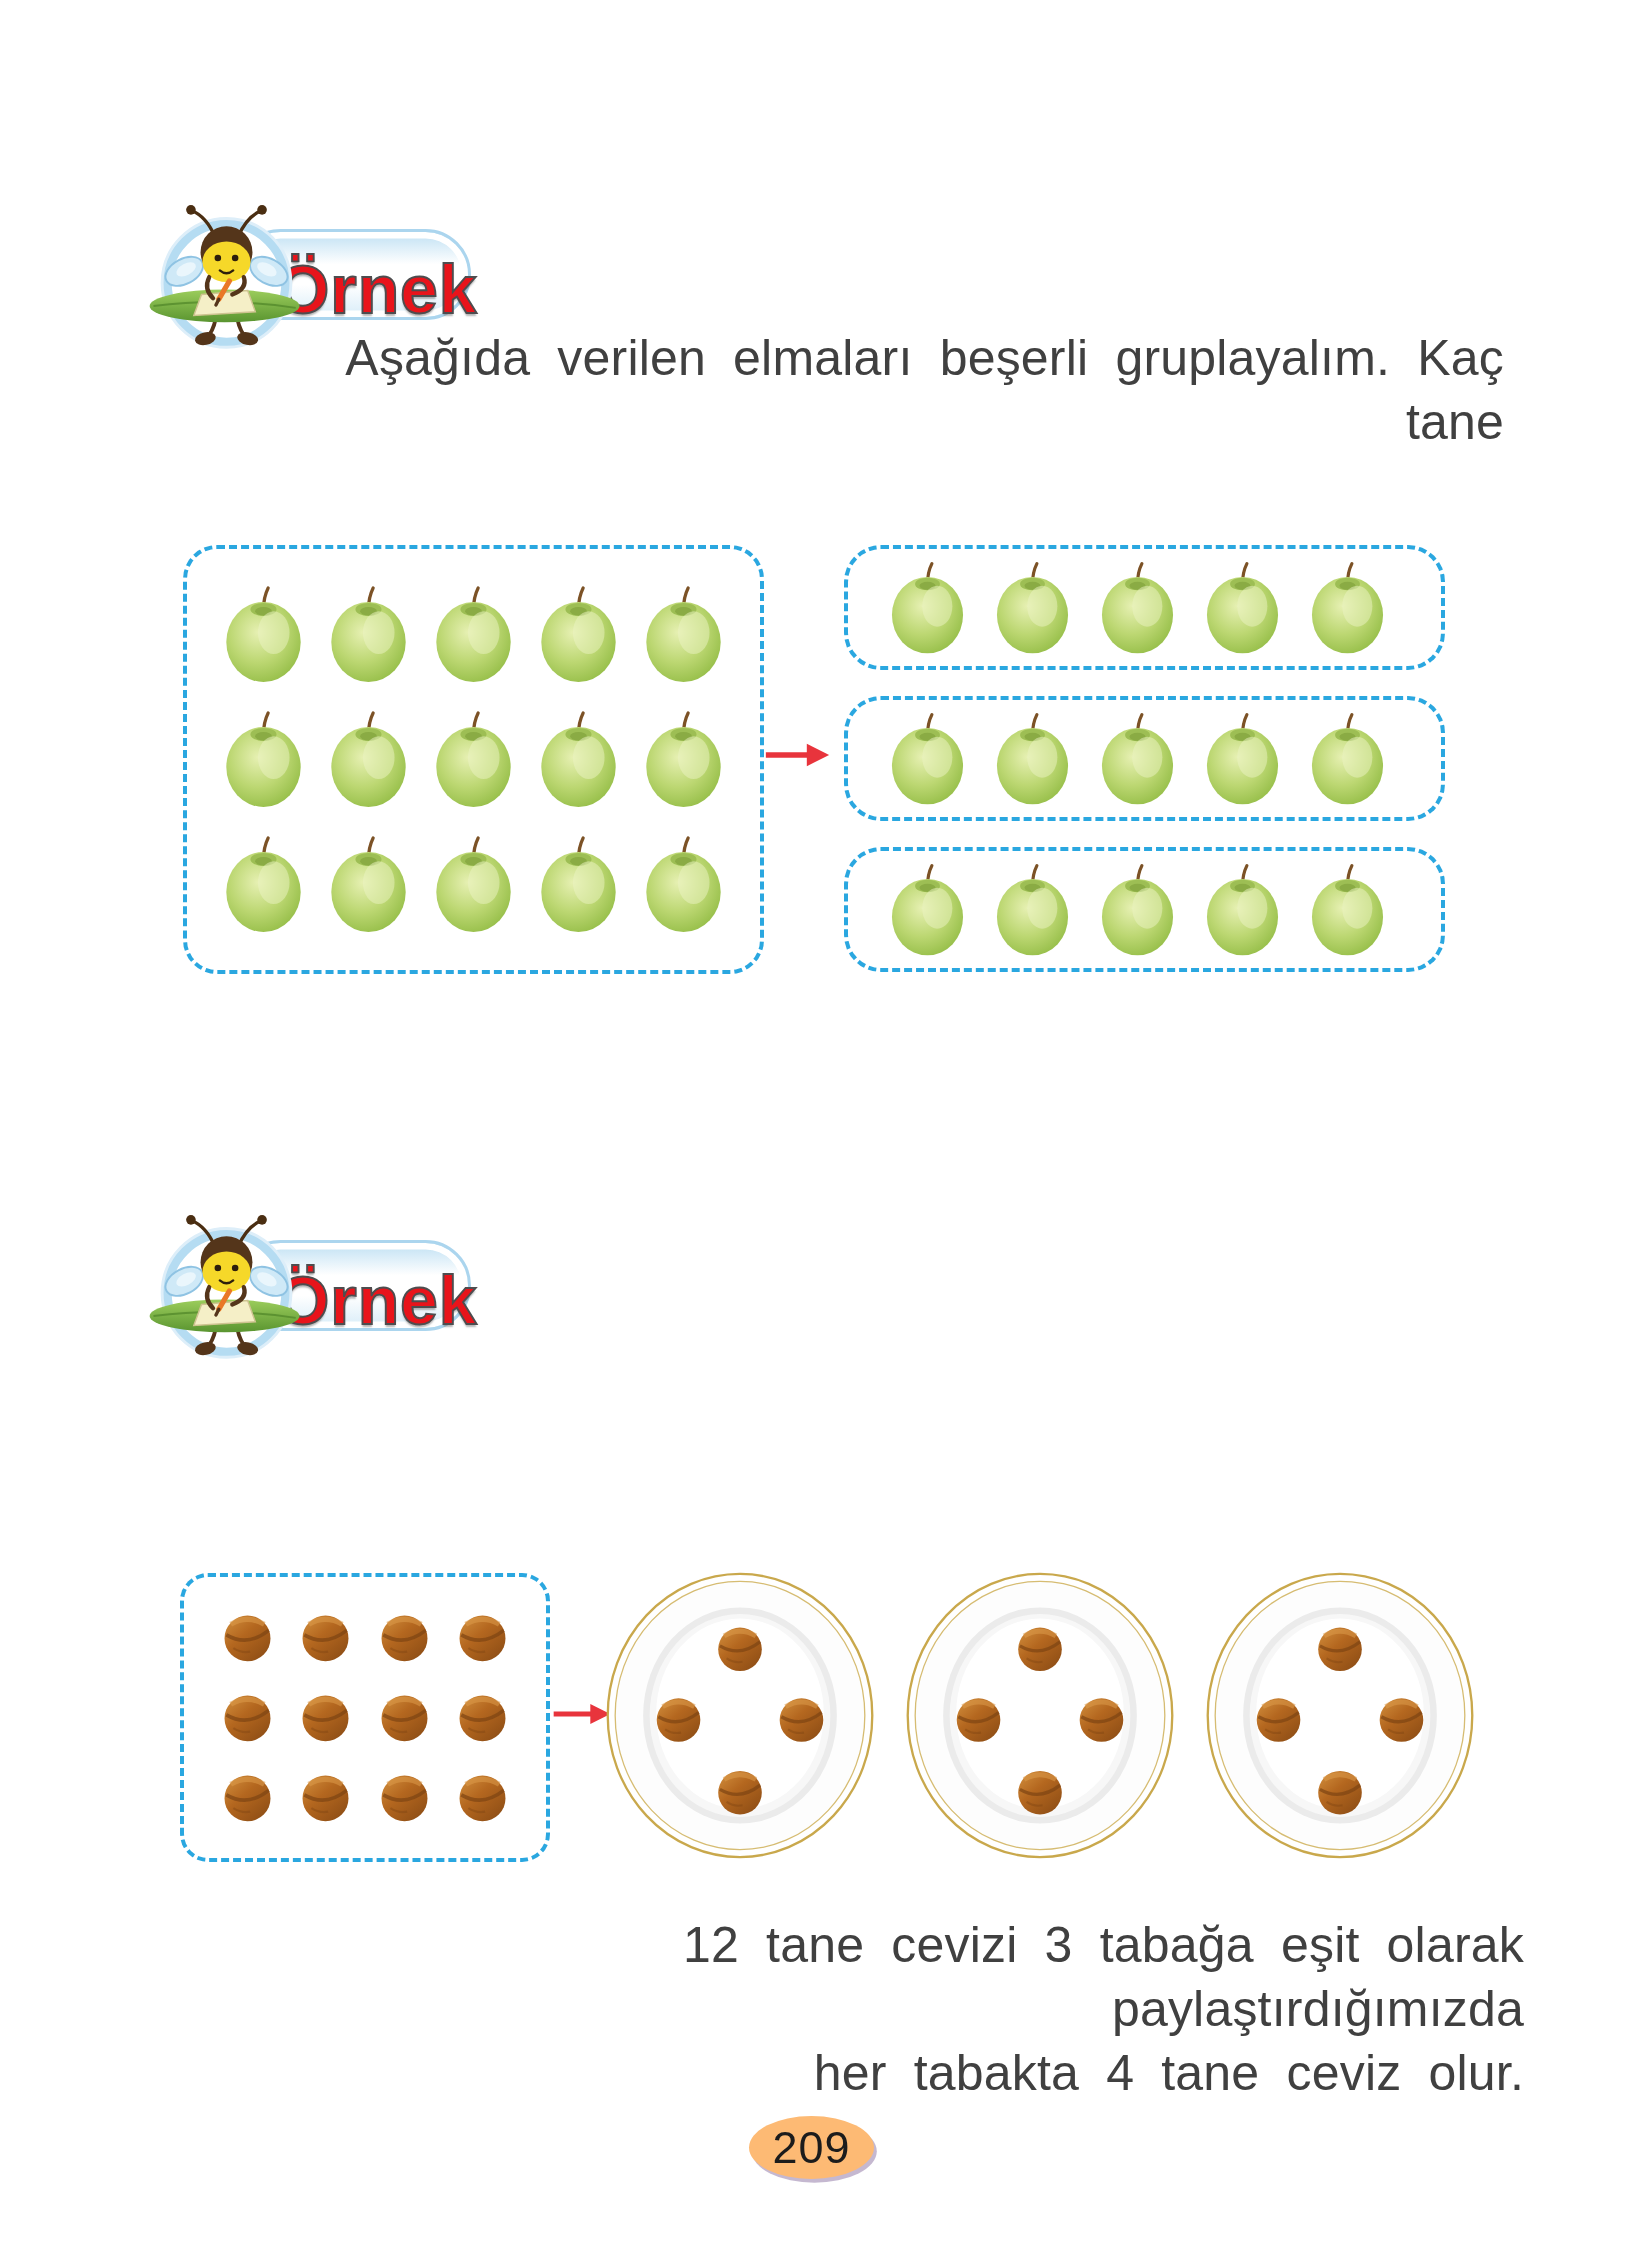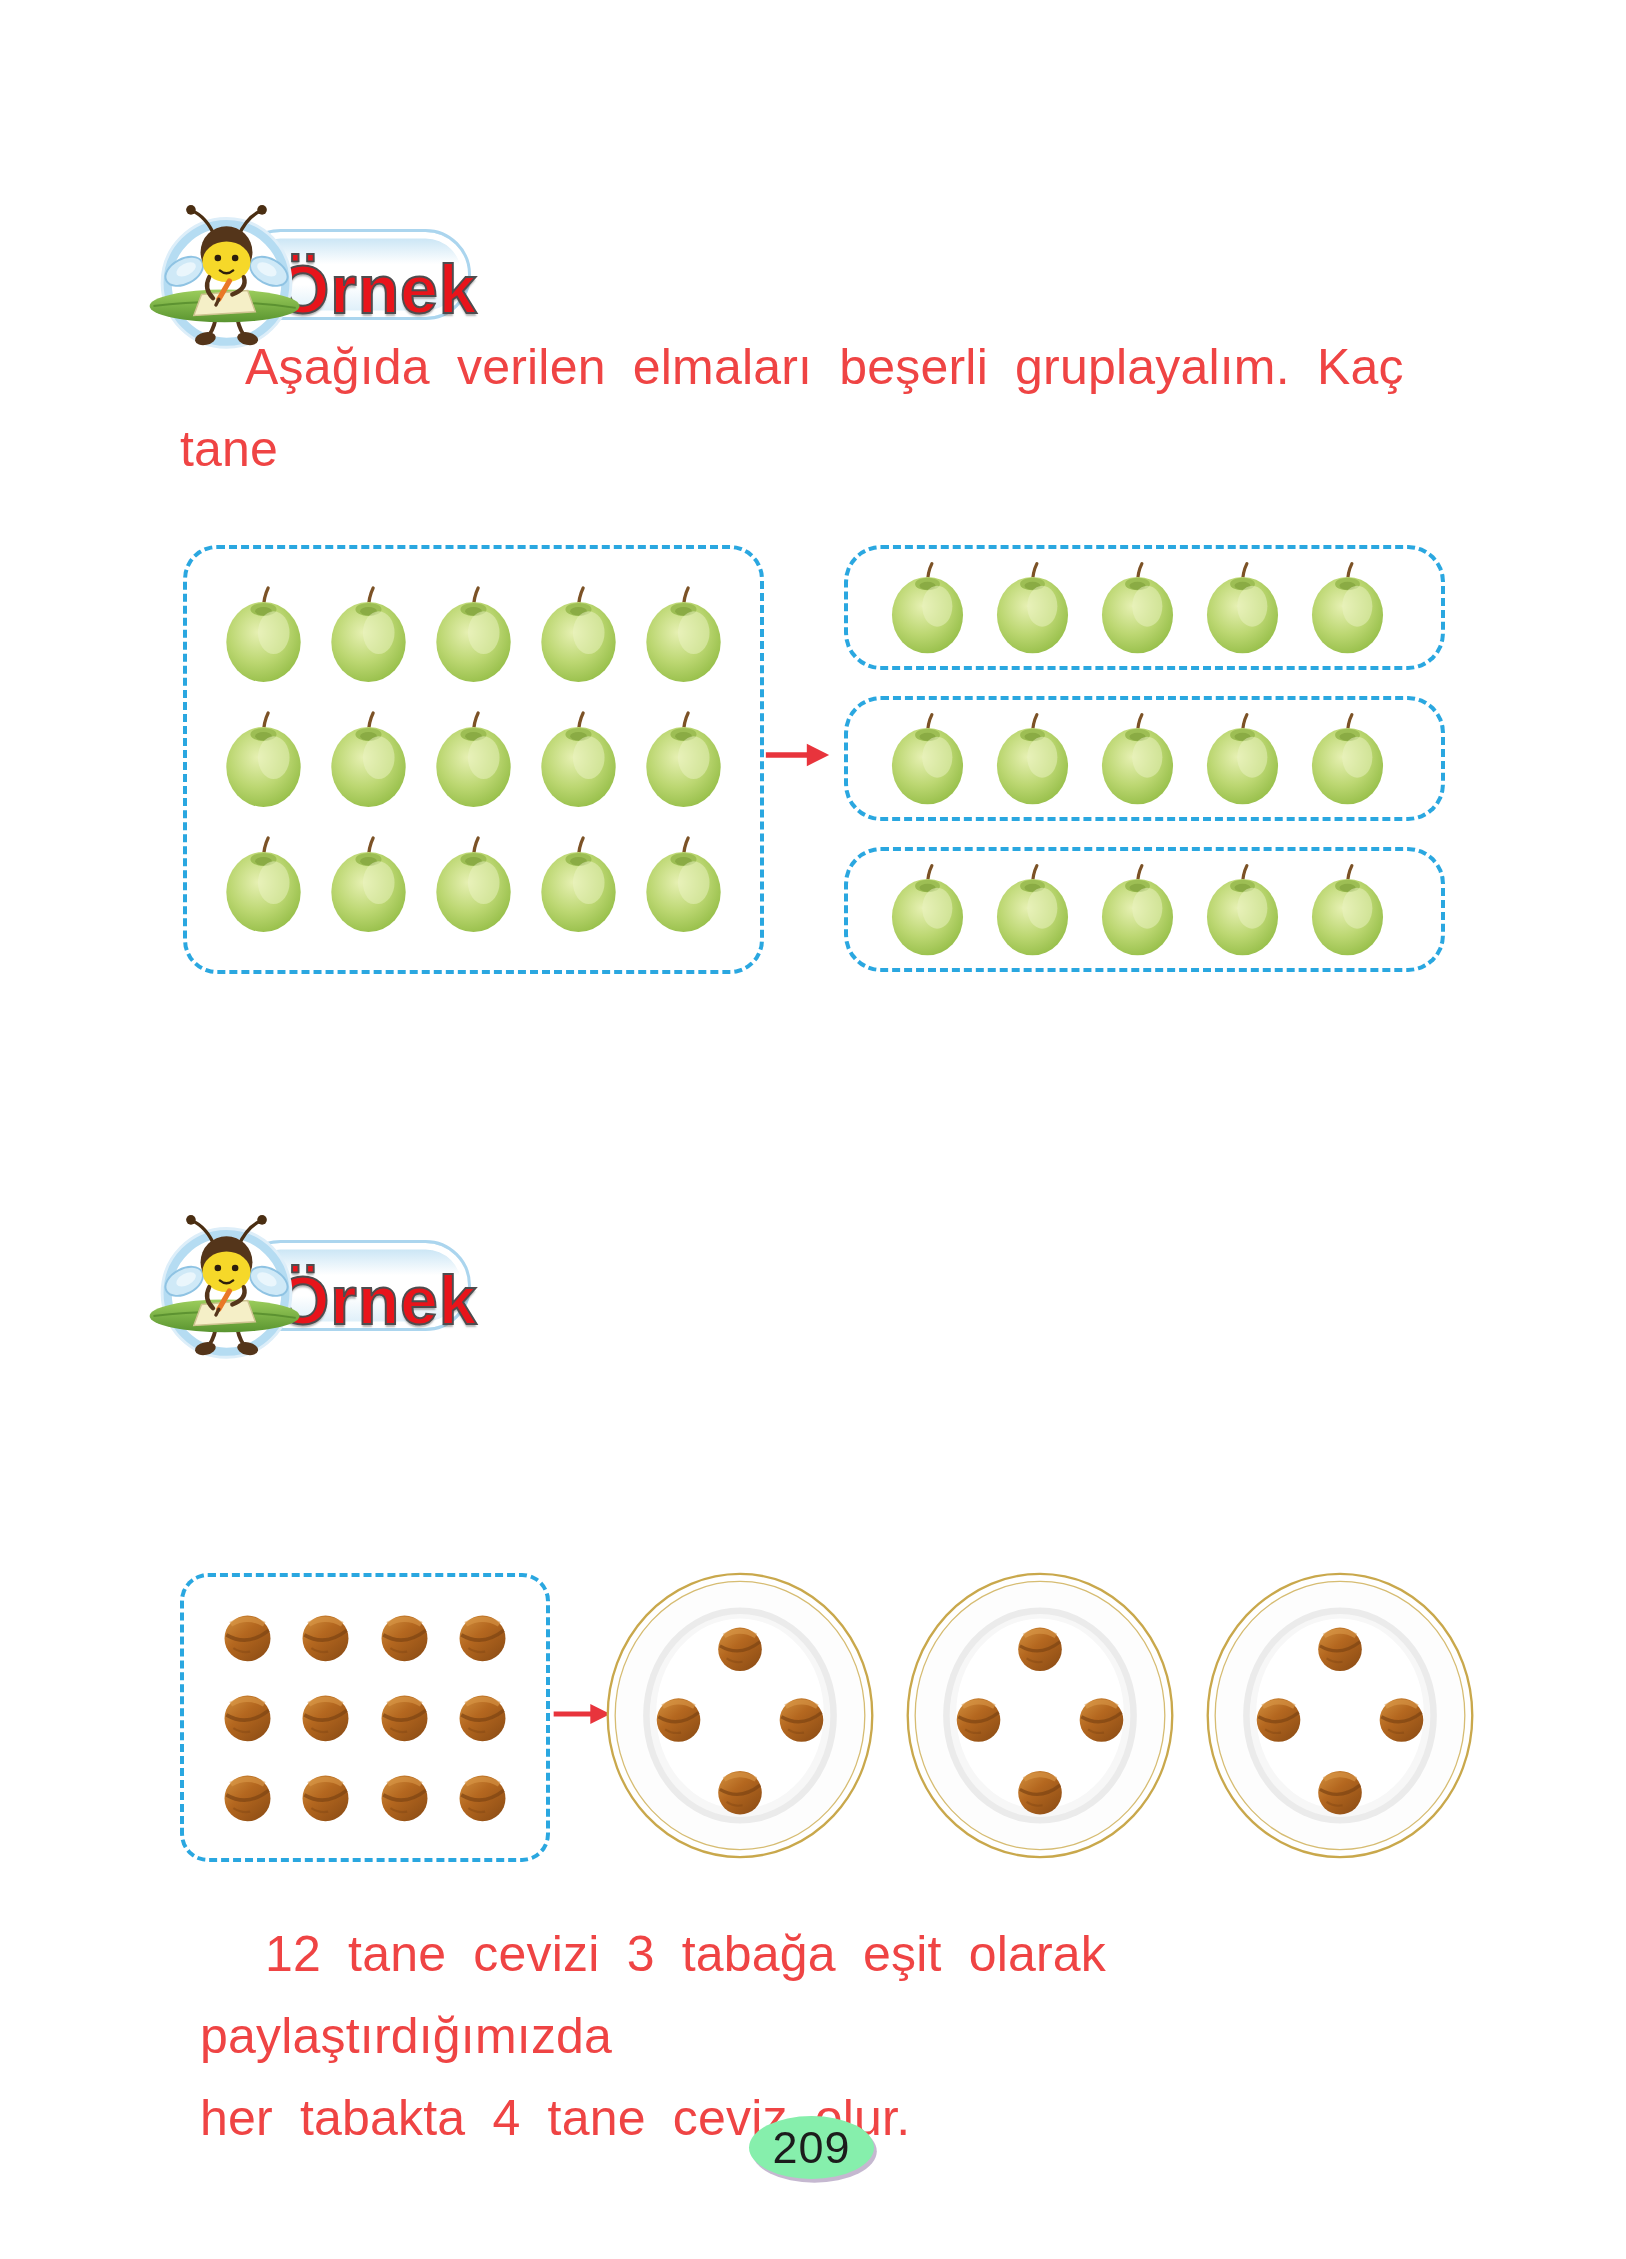--- a/index.html
+++ b/index.html
@@ -6,22 +6,22 @@
   html,body { background:#ffffff; }
   .page {
     position:relative; width:1627px; height:2260px;
     background:#ffffff; overflow:hidden;
     font-family:"Liberation Sans", sans-serif;
     color:#1f1f1f;
   }
   
   .body-text {
     position:absolute; left:180px; width:1324px;
-    font-size:50px; line-height:82px; letter-spacing:0.2px;
-    word-spacing:13px; color:#ef4444;
+    font-size:50px; line-height:64px; letter-spacing:0.2px;
+    word-spacing:13px; color:#404040;text-align:right;
   }
   .body-text .line { display:block; }
   .body-text .indent { text-indent:65px; }
 
   
   .badge-pill {
     position:absolute; width:236px; height:91px; border-radius:46px;
     border:3.7px solid #abd5ee;
     background:linear-gradient(180deg,#bfe0f3 0%,#ffffff 38%,#ffffff 62%,#d7ecf8 100%);
     box-shadow:inset 0 0 0 6.5px #ffffff;
@@ -66,21 +66,21 @@
     position:absolute; left:604px; top:1570px;
     display:flex; gap:28px;
   }
   .plate { width:272px; height:291px; }
 
   .arrow-icon { position:absolute; }
 
   
   .page-oval {
     position:absolute; left:749px; top:2116px; width:125px; height:63px;
-    background:#86efac; border-radius:50%;
+    background:#fdba74; border-radius:50%;
     box-shadow:2.8px 3.7px 0 rgba(150,125,170,.55);
     display:flex; align-items:center; justify-content:center;
   }
   .page-oval span { font-size:45px; color:#1c1c1c; letter-spacing:0.9px; }
 
   .defs-holder { position:absolute; width:0; height:0; overflow:hidden; }
 </style>
 </head>
 <body>
 

